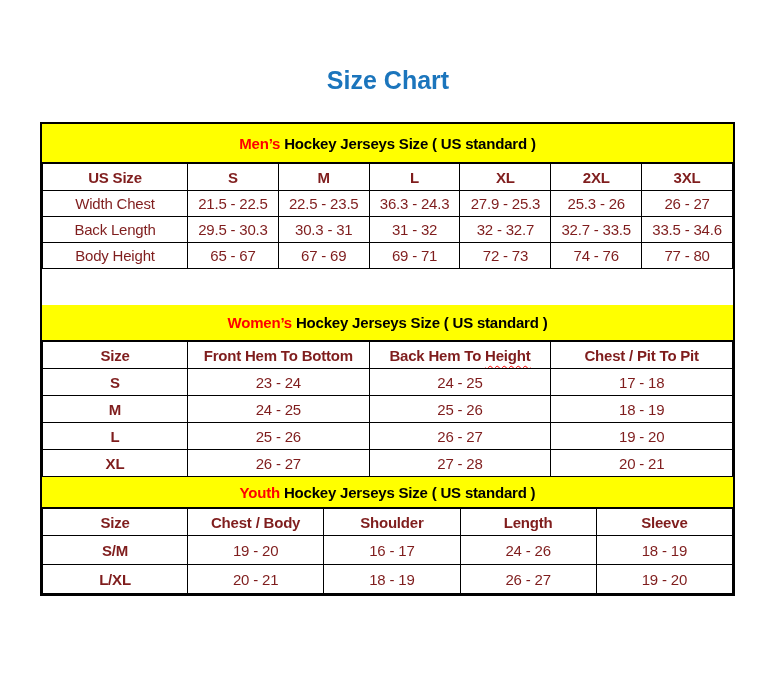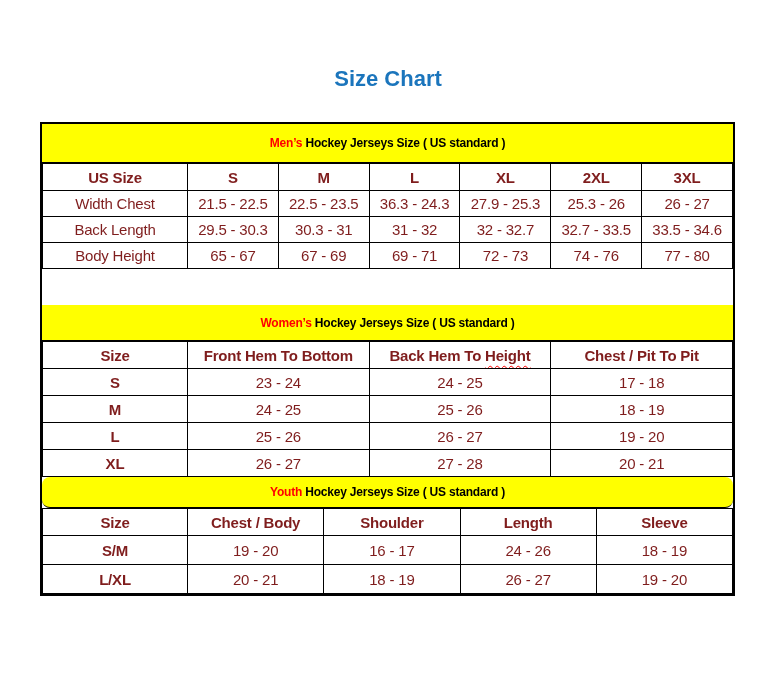--- a/index.html
+++ b/index.html
@@ -14,50 +14,50 @@
     height: 692px;
     background: #ffffff;
     overflow: hidden;
   }
   .page-title {
     position: absolute;
     top: 66px;
     left: 0;
     width: 776px;
     text-align: center;
-    font-size: 22px;
+    font-size: 25px;
     font-weight: bold;
     color: #1B75BC;
     letter-spacing: 0px;
   }
   .chart-wrap {
     position: absolute;
     left: 40px;
     top: 122px;
     width: 695px;
     border: 2px solid #000000;
     box-sizing: border-box;
     background: #ffffff;
   }
   .band {
     background: #FFFF00;
     border-bottom: 1.5px solid #000000;
     display: flex;
     align-items: center;
     justify-content: center;
     font-weight: bold;
-    font-size: 12px;
+    font-size: 15px;
     color: #000000;
     letter-spacing: -0.2px;
   }
   .band .accent { color: #FF0000; white-space: pre; }
   .band .rest { white-space: pre; }
   .band-mens  { height: 38px; }
   .band-womens{ height: 35px; margin-top: 36px; }
-  .band-youth { height: 30px; border-radius: 8px; }
+  .band-youth { height: 30px; }
 
   table {
     width: 100%;
     border-collapse: collapse;
     table-layout: fixed;
     text-align: center;
     color: #7f1d1d;
   }
   th, td {
     border: 1.5px solid #000000;

